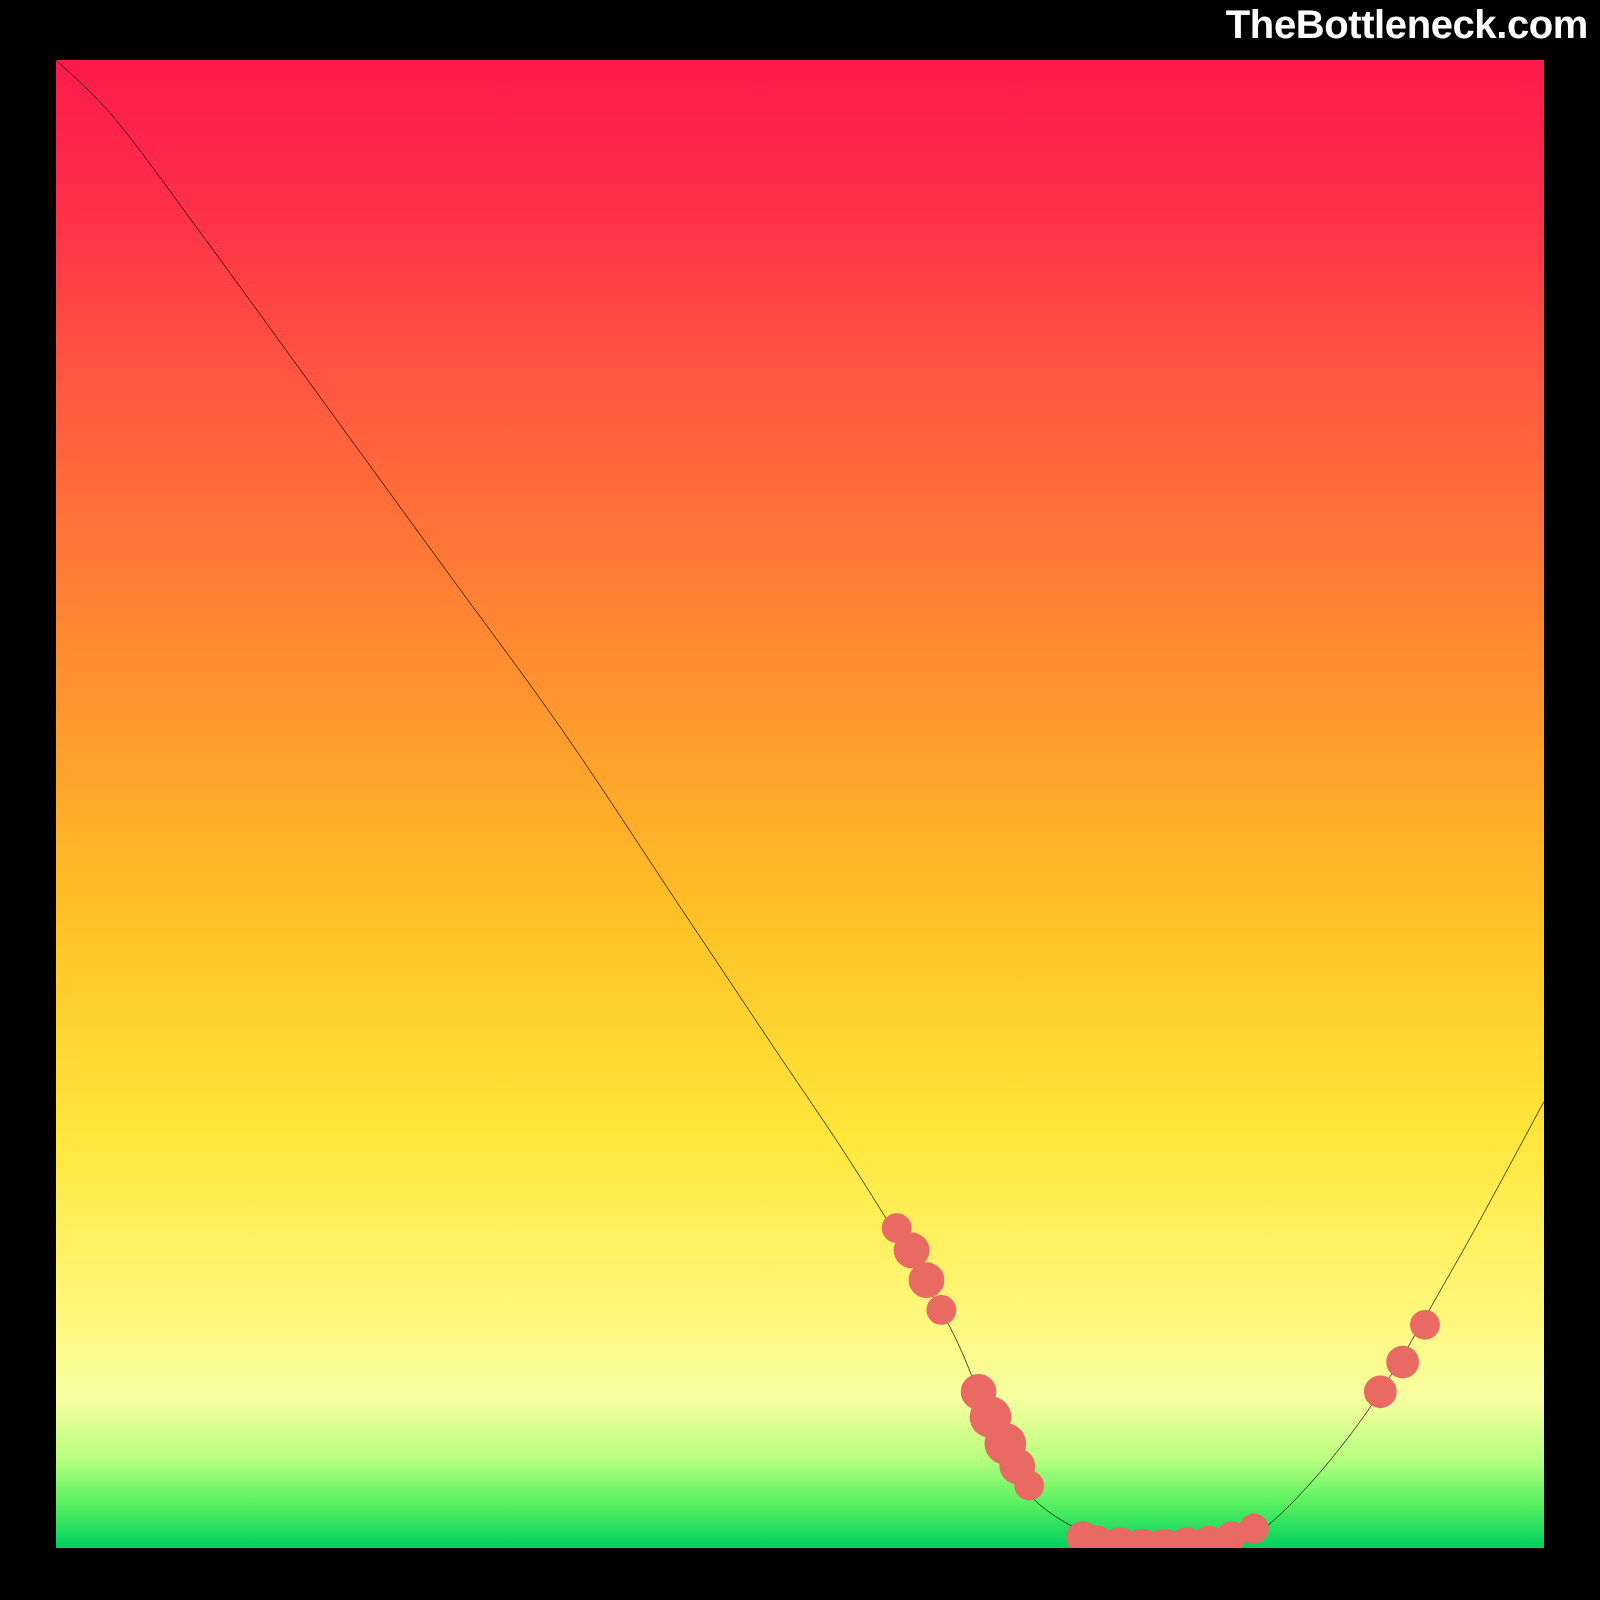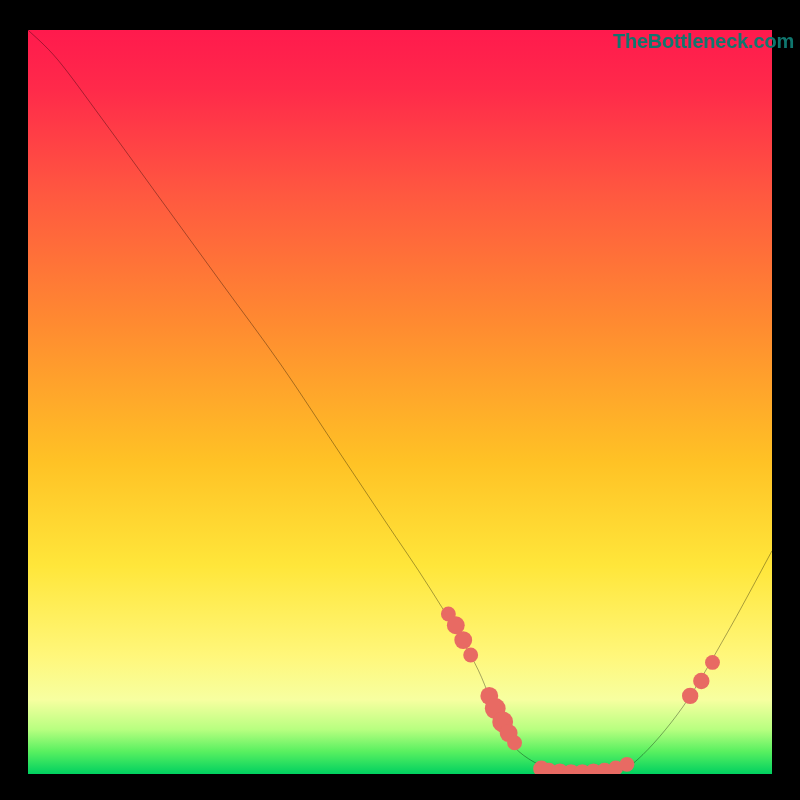--- a/index.html
+++ b/index.html
@@ -16,25 +16,24 @@
     width: 800px;
     height: 800px;
     background: #000;
   }
   .credit {
     position: absolute;
     top: 2px;
     right: 6px;
     font-size: 20px;
     font-weight: 600;
-    color: #0f766e;
+    color: #ffffff;
     letter-spacing: -0.2px;
     user-select: none;
     z-index: 5;
-    margin-top: 28px;
   }
   .plot {
     position: absolute;
     left: 28px;
     top: 30px;
     width: 744px;
     height: 744px;
   }
   .gradient {
     position: absolute;

